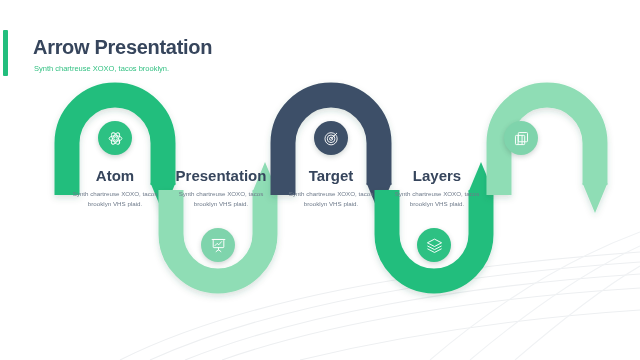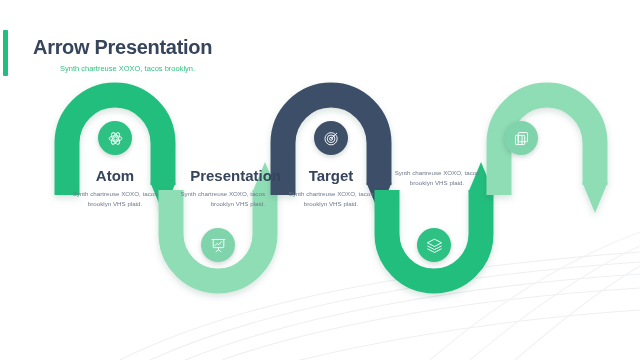--- a/index.html
+++ b/index.html
@@ -19,21 +19,21 @@
     position:absolute;left:3px;top:30px;width:5px;height:46px;
     background:#22BE7D;border-radius:1px;z-index:5;
   }
   .title{
     position:absolute;left:33px;top:36px;z-index:5;
     font-size:20px;font-weight:bold;color:#36455C;
     letter-spacing:-0.3px;white-space:nowrap;
   }
   .subtitle{
     position:absolute;left:34px;top:64px;z-index:5;
-    font-size:7.5px;color:#34C183;white-space:nowrap;margin-left:26px;
+    font-size:7.5px;color:#34C183;white-space:nowrap;
   }
 
   
   #arrows{position:absolute;left:0;top:0;width:640px;height:360px;z-index:2;}
 
   
   .step{position:absolute;z-index:6;text-align:center;width:120px;}
   .step-title{
     font-size:15px;font-weight:bold;color:#36455C;
     margin:0 0 4px 0;line-height:1.1;
@@ -168,28 +168,29 @@
       <line x1="7.2" y1="7.6" x2="7.2" y2="20.6"></line>
       <line x1="12.8" y1="7.6" x2="12.8" y2="20.6"></line>
     </svg>
   </div>
 
   <div class="step" style="left:55px;top:168px;">
     <div class="step-title">Atom</div>
     <div class="step-desc">Synth chartreuse XOXO, tacos brooklyn VHS plaid.</div>
   </div>
 
-  <div class="step" style="left:161px;top:168px;text-align:right;">
+  <div class="step" style="left:161px;top:168px;">
     <div class="step-title">Presentation</div>
     <div class="step-desc">Synth chartreuse XOXO, tacos brooklyn VHS plaid.</div>
   </div>
 
   <div class="step" style="left:271px;top:168px;text-align:center;">
     <div class="step-title">Target</div>
     <div class="step-desc">Synth chartreuse XOXO, tacos brooklyn VHS plaid.</div>
   </div>
 
   <div class="step" style="left:377px;top:168px;">
+    <div class="step-title">Layers</div>
     <div class="step-desc">Synth chartreuse XOXO, tacos brooklyn VHS plaid.</div>
   </div>
 
 
 </div>
 
 </body></html>

